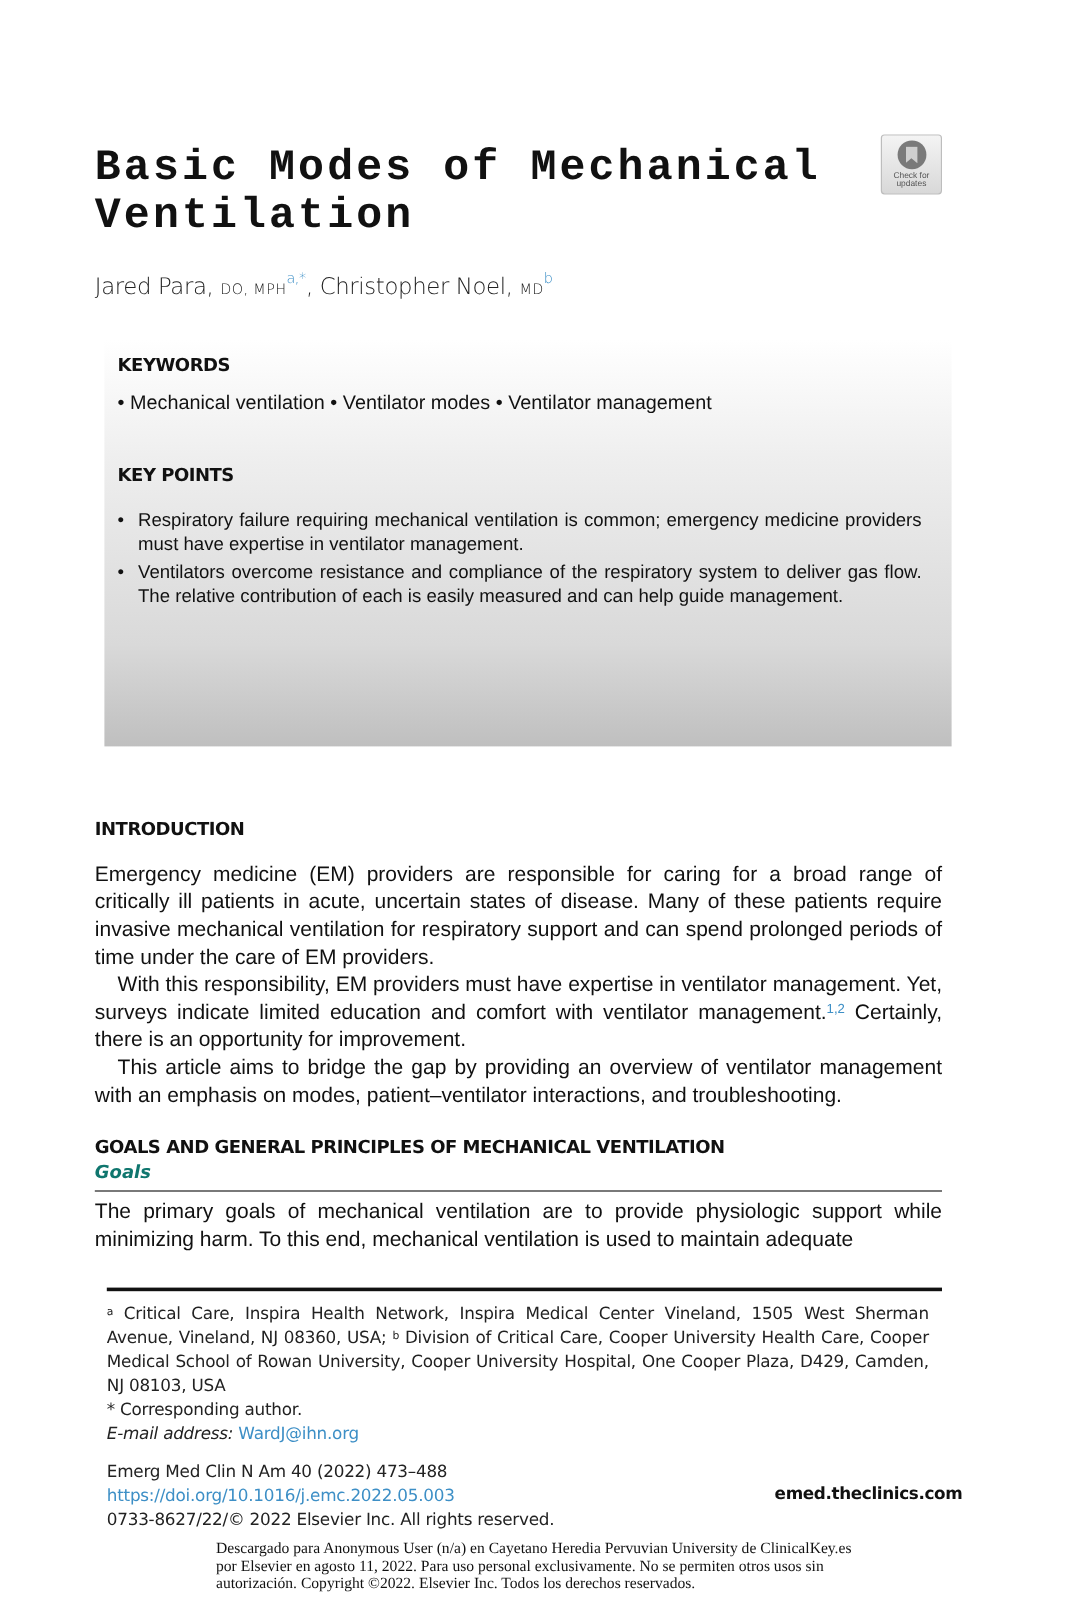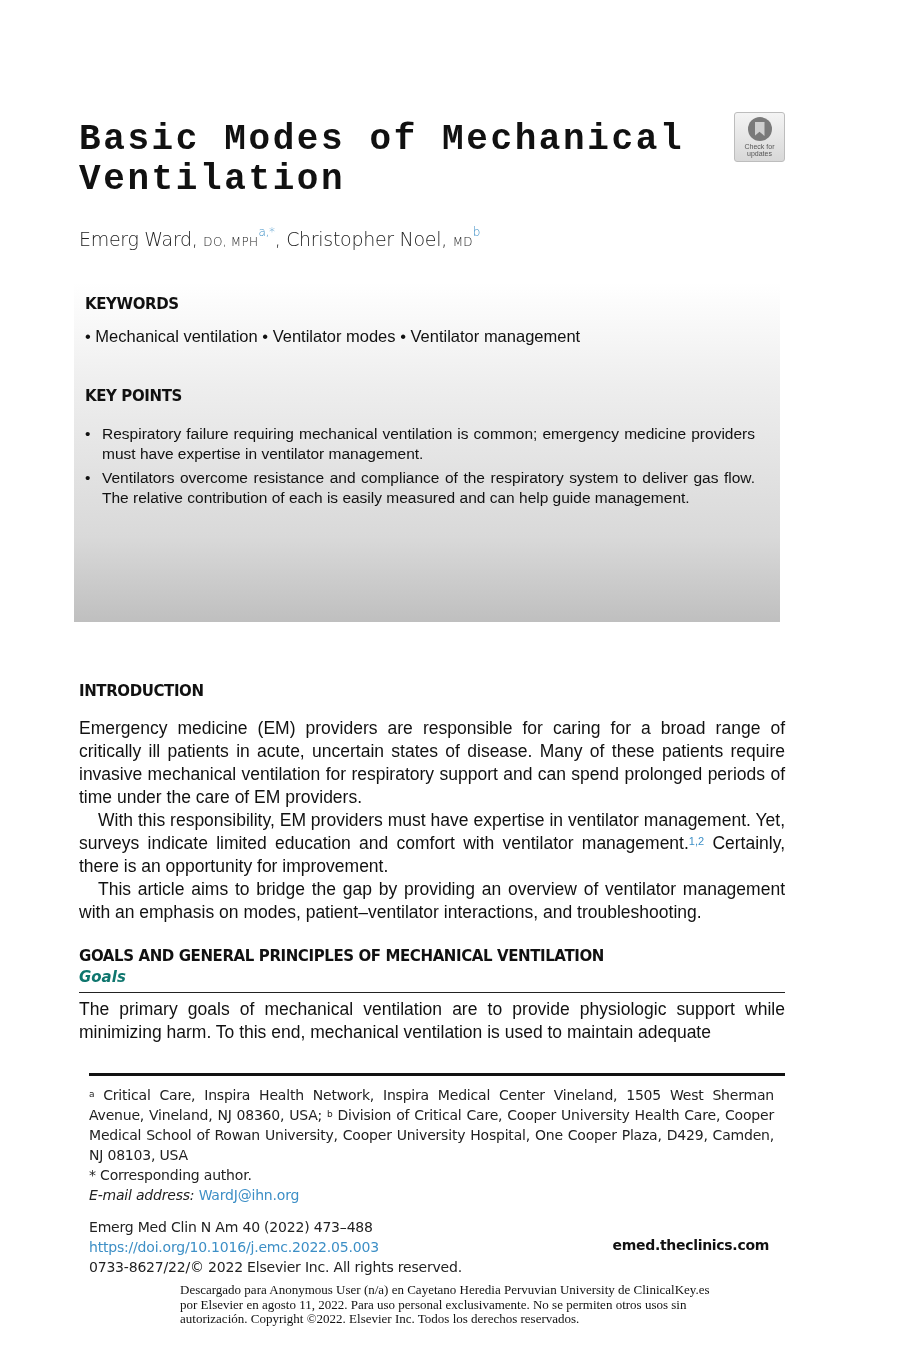--- a/index.html
+++ b/index.html
@@ -28,21 +28,21 @@
   .check-badge .lbl { font-size:7px; line-height:7px; color:#555; text-align:center; margin-top:2px; }
 
   .authors {
     position:absolute; left:79px; top:228px; font-size:19px; color:#222;
     font-family:"DejaVu Sans", sans-serif; font-weight:300; letter-spacing:-0.3px;
   }
   .authors .deg { font-size:12px; letter-spacing:0.3px; }
   .authors sup { color:#3d8fc6; font-size:12px; vertical-align:top; position:relative; top:-3px; }
 
   .keybox {
-    position:absolute; left:74px; top:283px; width:706px; height:339px;
+    position:absolute; left:87px; top:283px; width:706px; height:339px;
     background:linear-gradient(#ffffff 0%, #eeeeee 30%, #d9d9d9 75%, #bfbfbf 100%);
   }
   .kb-head {
     position:absolute; left:11px; font-family:"DejaVu Sans", sans-serif;
     font-weight:bold; font-size:15px; letter-spacing:-0.4px; color:#111;
   }
   .kb-keywords { position:absolute; left:11px; top:44px; font-size:16.5px; color:#111;text-align:center; }
   .kb-list { position:absolute; left:11px; top:141px; width:670px; list-style:none; }
   .kb-list li {
     position:relative; padding-left:17px; font-size:15.5px; line-height:20px;
@@ -75,21 +75,21 @@
   .footnotes sup { font-size:9px; vertical-align:top; position:relative; top:-1px; }
   .footnotes .it { font-style:italic; }
   .link { color:#3d8fc6; }
 
   .citation {
     position:absolute; left:89px; top:1217px;
     font-family:"DejaVu Sans", sans-serif; font-size:14px; line-height:20px; color:#222;
     letter-spacing:-0.2px;
   }
   .site {
-    position:absolute; right:131px; top:1237px;
+    position:absolute; right:98px; top:1237px;
     font-family:"DejaVu Sans", sans-serif; font-weight:bold; font-size:14px; color:#111;
     letter-spacing:-0.3px;
   }
   .download-note {
     position:absolute; left:180px; top:1283px; width:540px;
     font-family:"Liberation Serif", serif; font-size:13px; line-height:14.5px;
     color:#111;
   }
 </style>
 </head>
@@ -102,21 +102,21 @@
 
 <div class="check-badge">
   <div class="ring"></div>
   <div class="lbl">
     <span>Check for</span><br>
     <span>updates</span>
   </div>
 </div>
 
 <div class="authors">
-  <span>Emerg Ward, </span><span class="deg">DO, MPH</span><sup>a,*</sup><span>, Christopher Noel, </span><span class="deg">MD</span><sup>b</sup>
+  <span>Jared Para, </span><span class="deg">DO, MPH</span><sup>a,*</sup><span>, Christopher Noel, </span><span class="deg">MD</span><sup>b</sup>
 </div>
 
 <section class="keybox">
   <div class="kb-head" style="top:12px;">KEYWORDS</div>
   <div class="kb-keywords">• Mechanical ventilation • Ventilator modes • Ventilator management</div>
   <div class="kb-head" style="top:104px;">KEY POINTS</div>
   <ul class="kb-list">
     <li>Respiratory failure requiring mechanical ventilation is common; emergency medicine providers must have expertise in ventilator management.</li>
     <li>Ventilators overcome resistance and compliance of the respiratory system to deliver gas flow. The relative contribution of each is easily measured and can help guide management.</li>
   </ul>

